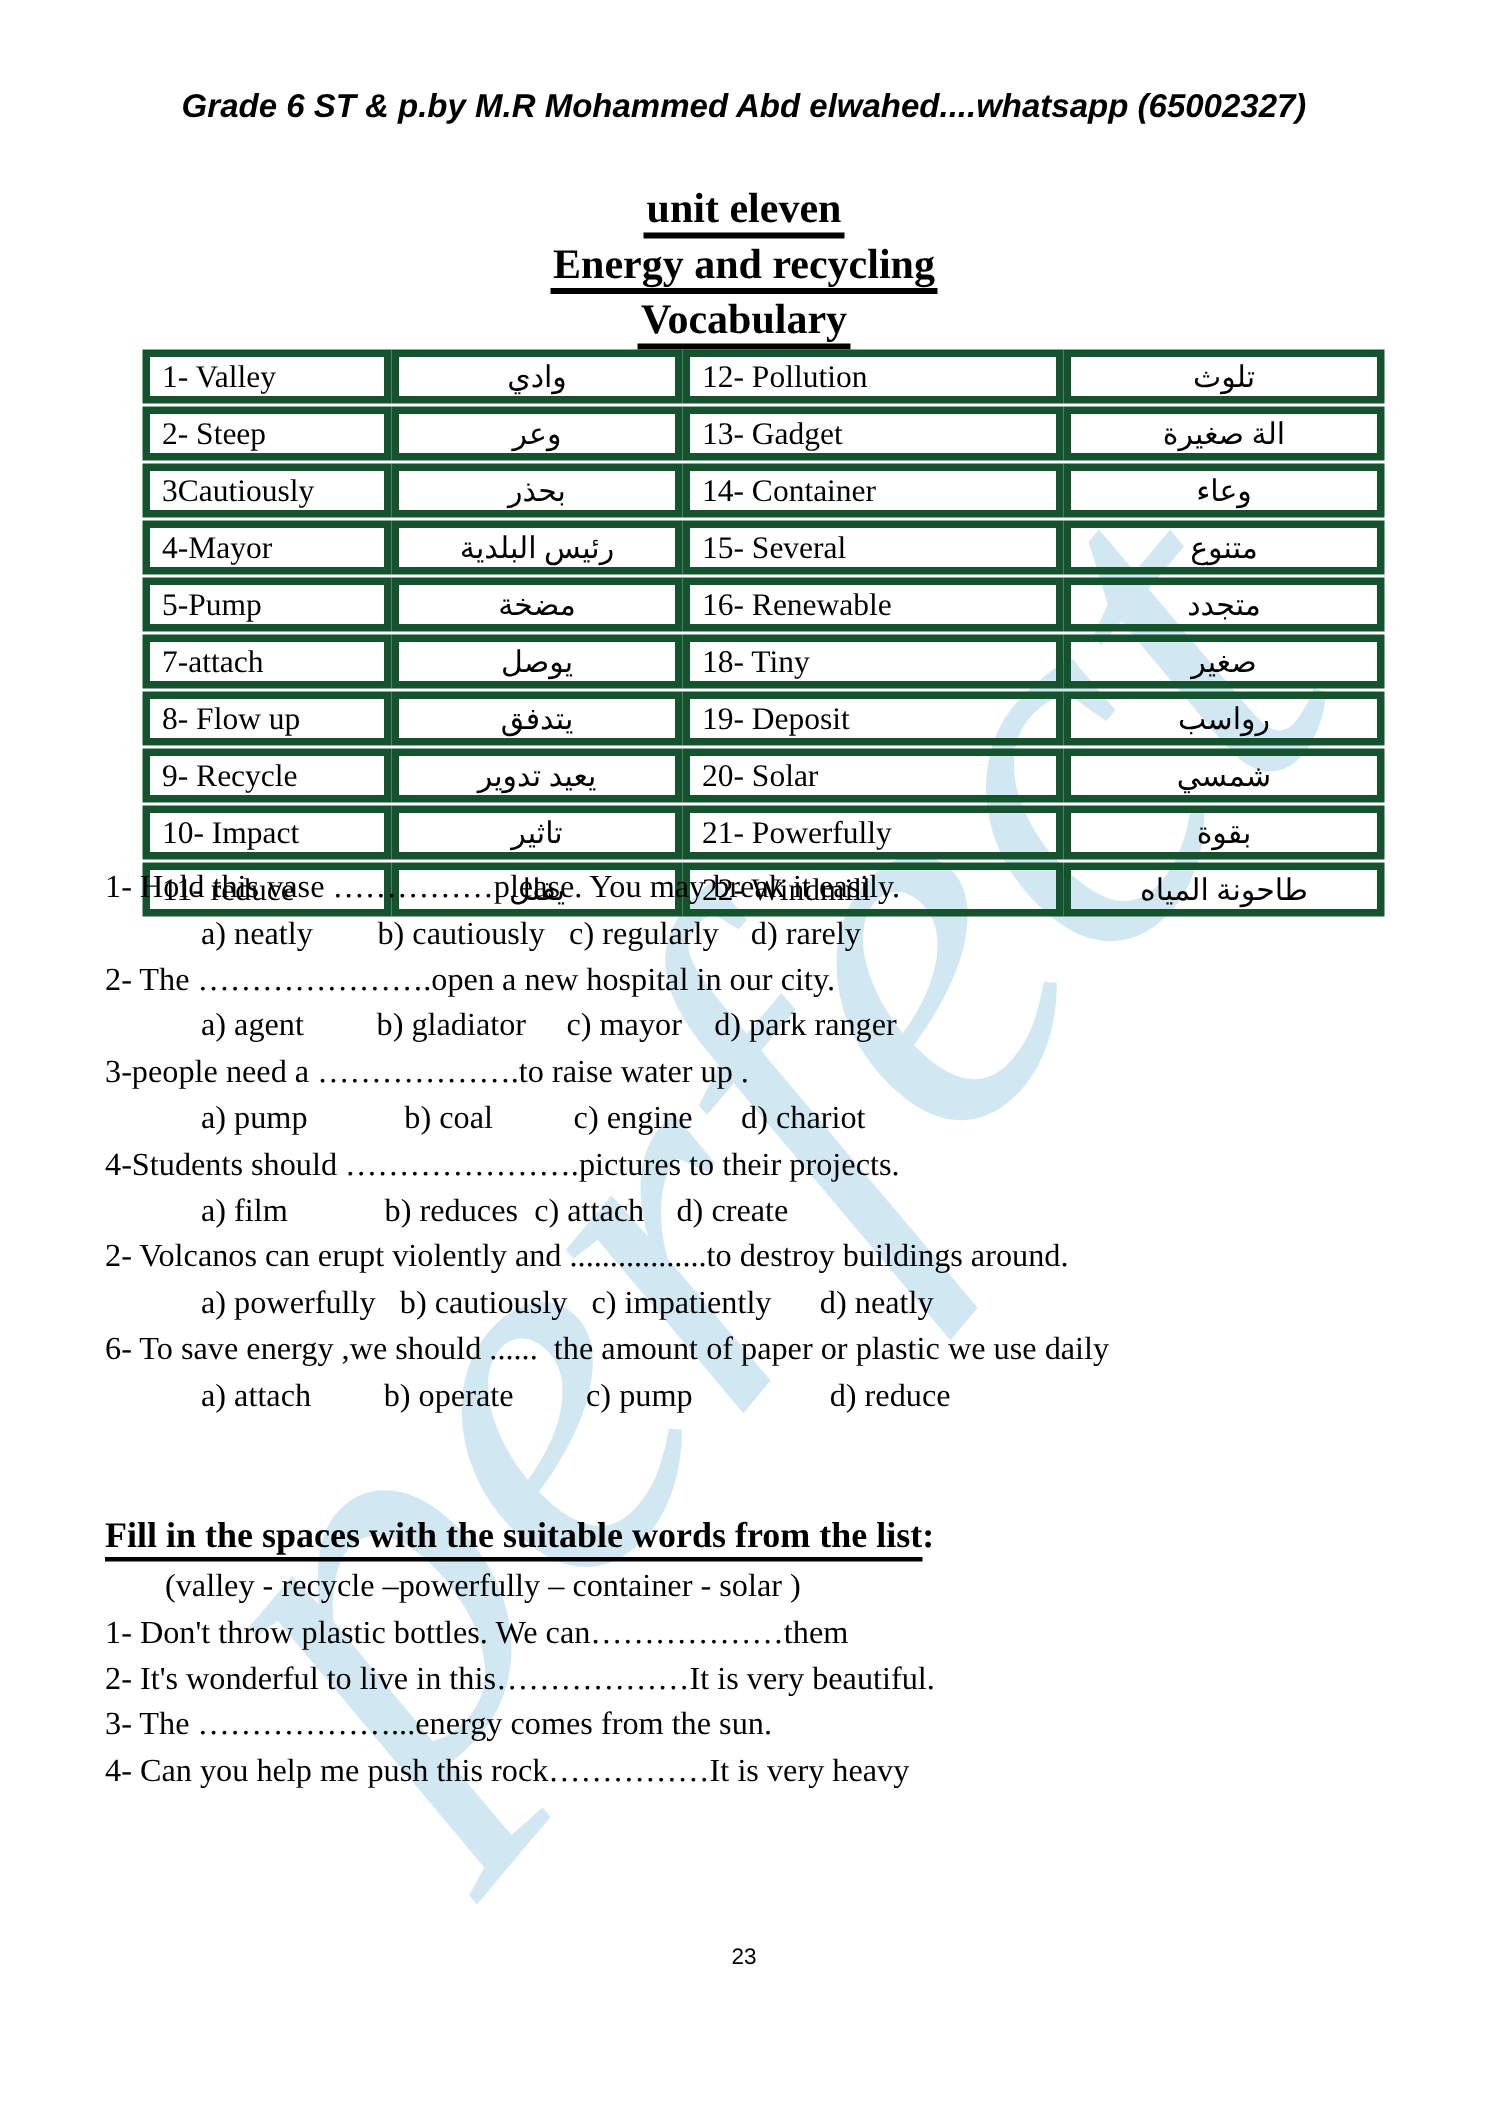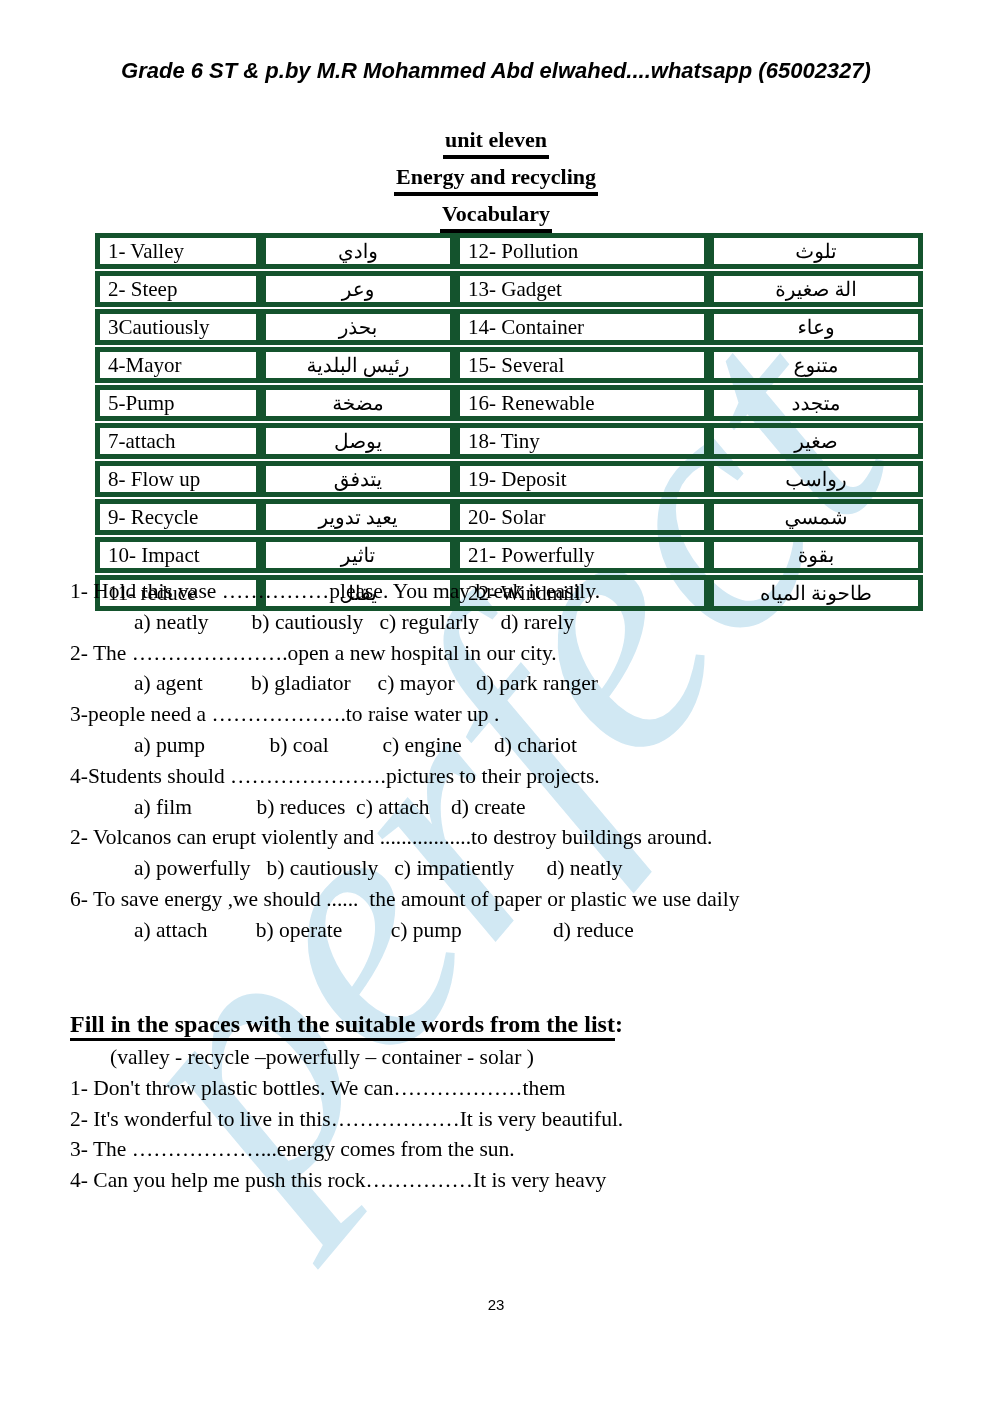--- a/index.html
+++ b/index.html
@@ -16,21 +16,21 @@
     color:#c9e4f2; opacity:0.85; z-index:0; user-select:none;
   }
   .content { position:absolute; inset:0; z-index:1; }
 
   .doc-header {
     position:absolute; top:58px; left:0; width:100%; text-align:center;
     font-family:"Liberation Sans", sans-serif; font-weight:bold; font-style:italic;
     font-size:22px; letter-spacing:0px;
   }
   .title-block { position:absolute; top:122px; left:0; width:100%; text-align:center; }
-  .title-line { font-size:22px; font-weight:bold; line-height:36px; }
+  .title-line { font-size:28px; font-weight:bold; line-height:36px; }
   .title-line .u { border-bottom:4px solid #000; padding:0 2px 1px 2px; display:inline-block; line-height:29px; }
 
   table.vocab {
     position:absolute; top:231px; left:95px;
     border-collapse:separate; border-spacing:0 2px;
     font-size:21px;
   }
   table.vocab td { border:5px solid #14532d; height:26px; padding:0 8px; vertical-align:middle; }
   td.en1 { width:140px; text-align:left; }
   td.ar1 { width:168px; text-align:center; direction:rtl; font-size:20px; }

